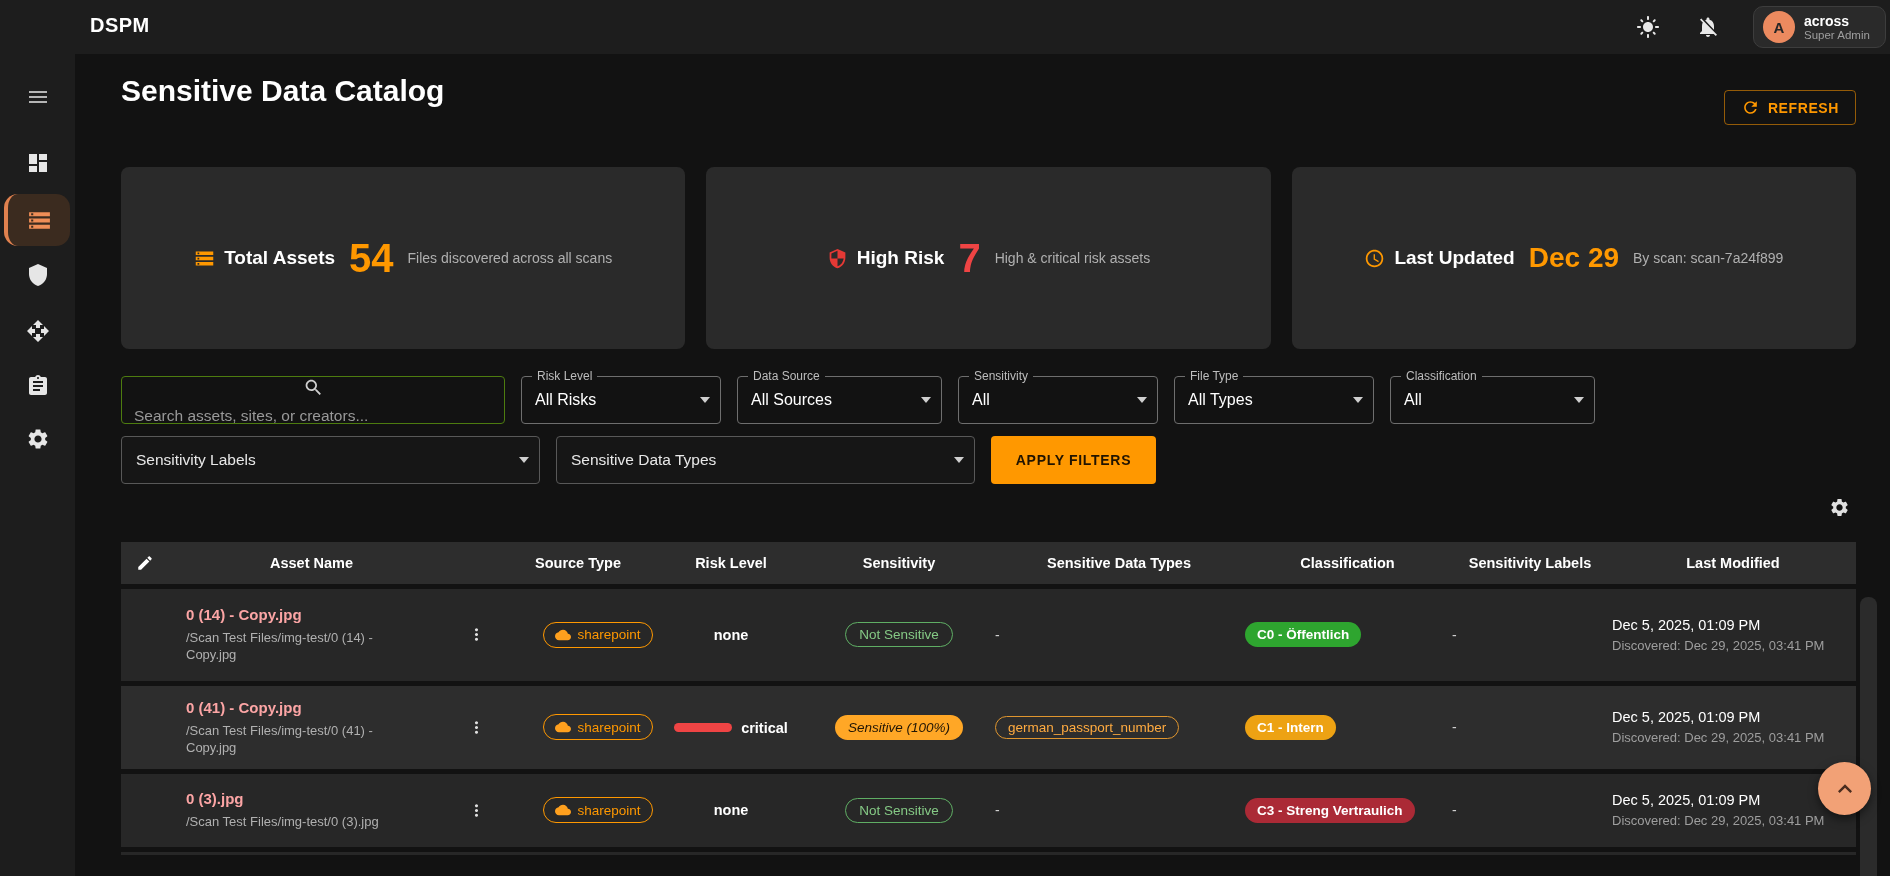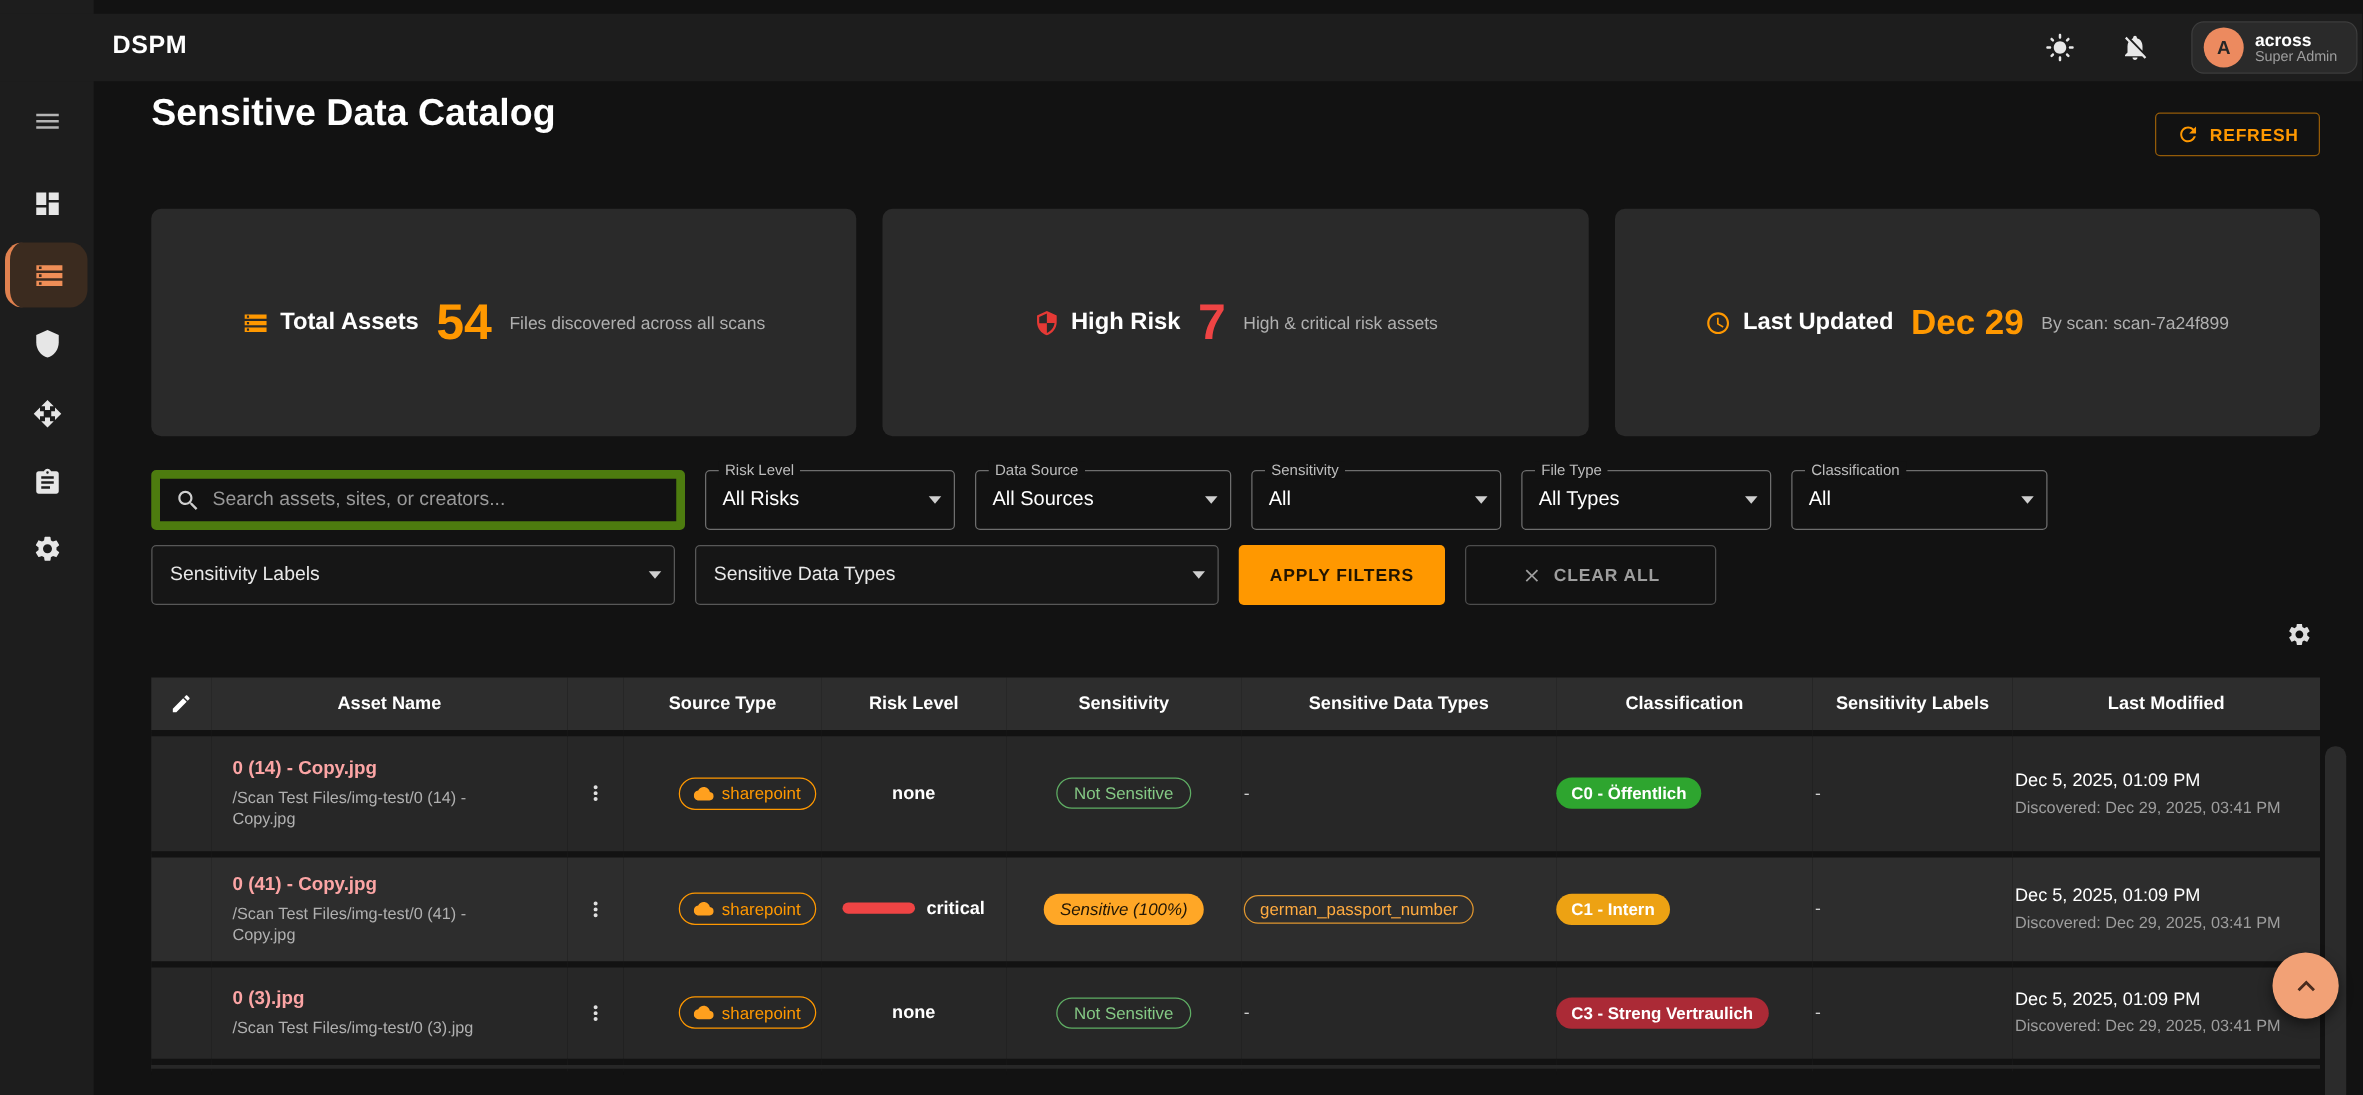--- a/index.html
+++ b/index.html
@@ -5,21 +5,21 @@
   * { margin:0; padding:0; box-sizing:border-box; }
   html,body { width:1890px; height:876px; overflow:hidden; }
   body {
     font-family:"Liberation Sans", sans-serif;
     background:#121212; color:#fff; position:relative;
   }
   svg { display:block; }
 
   
   .topbar {
-    position:absolute; top:11px; left:0; width:1890px; height:54px;
+    position:absolute; top:0; left:0; width:1890px; height:54px;
     background:#1d1d1d; z-index:5; display:flex; align-items:center;
   }
   .brand { position:absolute; left:90px; top:14px; font-size:20px; font-weight:bold; letter-spacing:.5px; color:#fff; }
   .topbar-icon-btn { position:absolute; top:13px; width:28px; height:28px; display:flex; align-items:center; justify-content:center; cursor:pointer; }
   .topbar-icon-btn svg { width:24px; height:24px; fill:#e8e8e8; }
   .btn-theme { left:1634px; }
   .btn-bell  { left:1694px; }
   .user-badge {
     position:absolute; left:1753px; top:6px; width:133px; height:42px;
     background:#2a2a2a; border:1px solid #3d3d3d; border-radius:10px;
@@ -67,22 +67,22 @@
   .stat-title { font-size:19px; font-weight:bold; color:#fff; }
   .stat-value { font-size:40px; font-weight:bold; line-height:42px; }
   .stat-value.small { font-size:28px; line-height:32px; }
   .stat-caption { font-size:14px; color:#b0b0b0; }
 
   
   .filter-row { display:flex; gap:16px; }
   .filter-row-1 { margin-top:27px; }
   .filter-row-2 { margin-top:12px; }
   .search-box {
-    width:427px; height:48px; border:7px solid #4d7c0f; border-radius:4px;
-    display:flex; align-items:center; padding:0 12px; gap:9px; background:transparent;
+    width:384px; height:48px; border:1px solid #4d7c0f; border-radius:4px;
+    display:flex; align-items:center; padding:0 12px; gap:9px; background:transparent;flex-direction:column;
   }
   .search-box svg { width:21px; height:21px; fill:#cfcfcf; flex:0 0 auto; }
   .search-box input {
     background:transparent; border:none; outline:none; color:#fff;
     font-size:15.5px; width:100%; font-family:"Liberation Sans", sans-serif;
   }
   .search-box input::placeholder { color:#999; }
   .mui-select {
     position:relative; height:48px; border:1px solid #6e6e6e; border-radius:4px;
     display:flex; align-items:center; padding:0 30px 0 13px; cursor:pointer; min-width:198px;
@@ -339,28 +339,20 @@
   <div class="filter-row filter-row-2">
     <div class="multi-select">
       <span class="select-value">Sensitivity Labels</span>
       <span class="select-arrow"></span>
     </div>
     <div class="multi-select">
       <span class="select-value">Sensitive Data Types</span>
       <span class="select-arrow"></span>
     </div>
     <button class="apply-btn">APPLY FILTERS</button>
-    <button class="clear-btn">
-      <span>
-          <svg viewBox="0 0 24 24">
-            <path d="M19 6.41L17.59 5 12 10.59 6.41 5 5 6.41 10.59 12 5 17.59 6.41 19 12 13.41 17.59 19 19 17.59 13.41 12z"></path>
-          </svg>
-        </span>
-      <span>CLEAR ALL</span>
-    </button>
   </div>
 
   <div class="table-tools">
     <span>
         <svg viewBox="0 0 24 24">
           <path d="M19.14 12.94c.04-.3.06-.61.06-.94 0-.32-.02-.64-.07-.94l2.03-1.58c.18-.14.23-.41.12-.61l-1.92-3.32c-.12-.22-.37-.29-.59-.22l-2.39.96c-.5-.38-1.03-.7-1.62-.94l-.36-2.54c-.04-.24-.24-.41-.48-.41h-3.84c-.24 0-.43.17-.47.41l-.36 2.54c-.59.24-1.13.57-1.62.94l-2.39-.96c-.22-.08-.47 0-.59.22L2.74 8.87c-.12.21-.08.47.12.61l2.03 1.58c-.05.3-.09.63-.09.94s.02.64.07.94l-2.03 1.58c-.18.14-.23.41-.12.61l1.92 3.32c.12.22.37.29.59.22l2.39-.96c.5.38 1.03.7 1.62.94l.36 2.54c.05.24.24.41.48.41h3.84c.24 0 .44-.17.47-.41l.36-2.54c.59-.24 1.13-.56 1.62-.94l2.39.96c.22.08.47 0 .59-.22l1.92-3.32c.12-.22.07-.47-.12-.61l-2.01-1.58zM12 15.6c-1.98 0-3.6-1.62-3.6-3.6s1.62-3.6 3.6-3.6 3.6 1.62 3.6 3.6-1.62 3.6-3.6 3.6z"></path>
         </svg>
       </span>
   </div>
 

